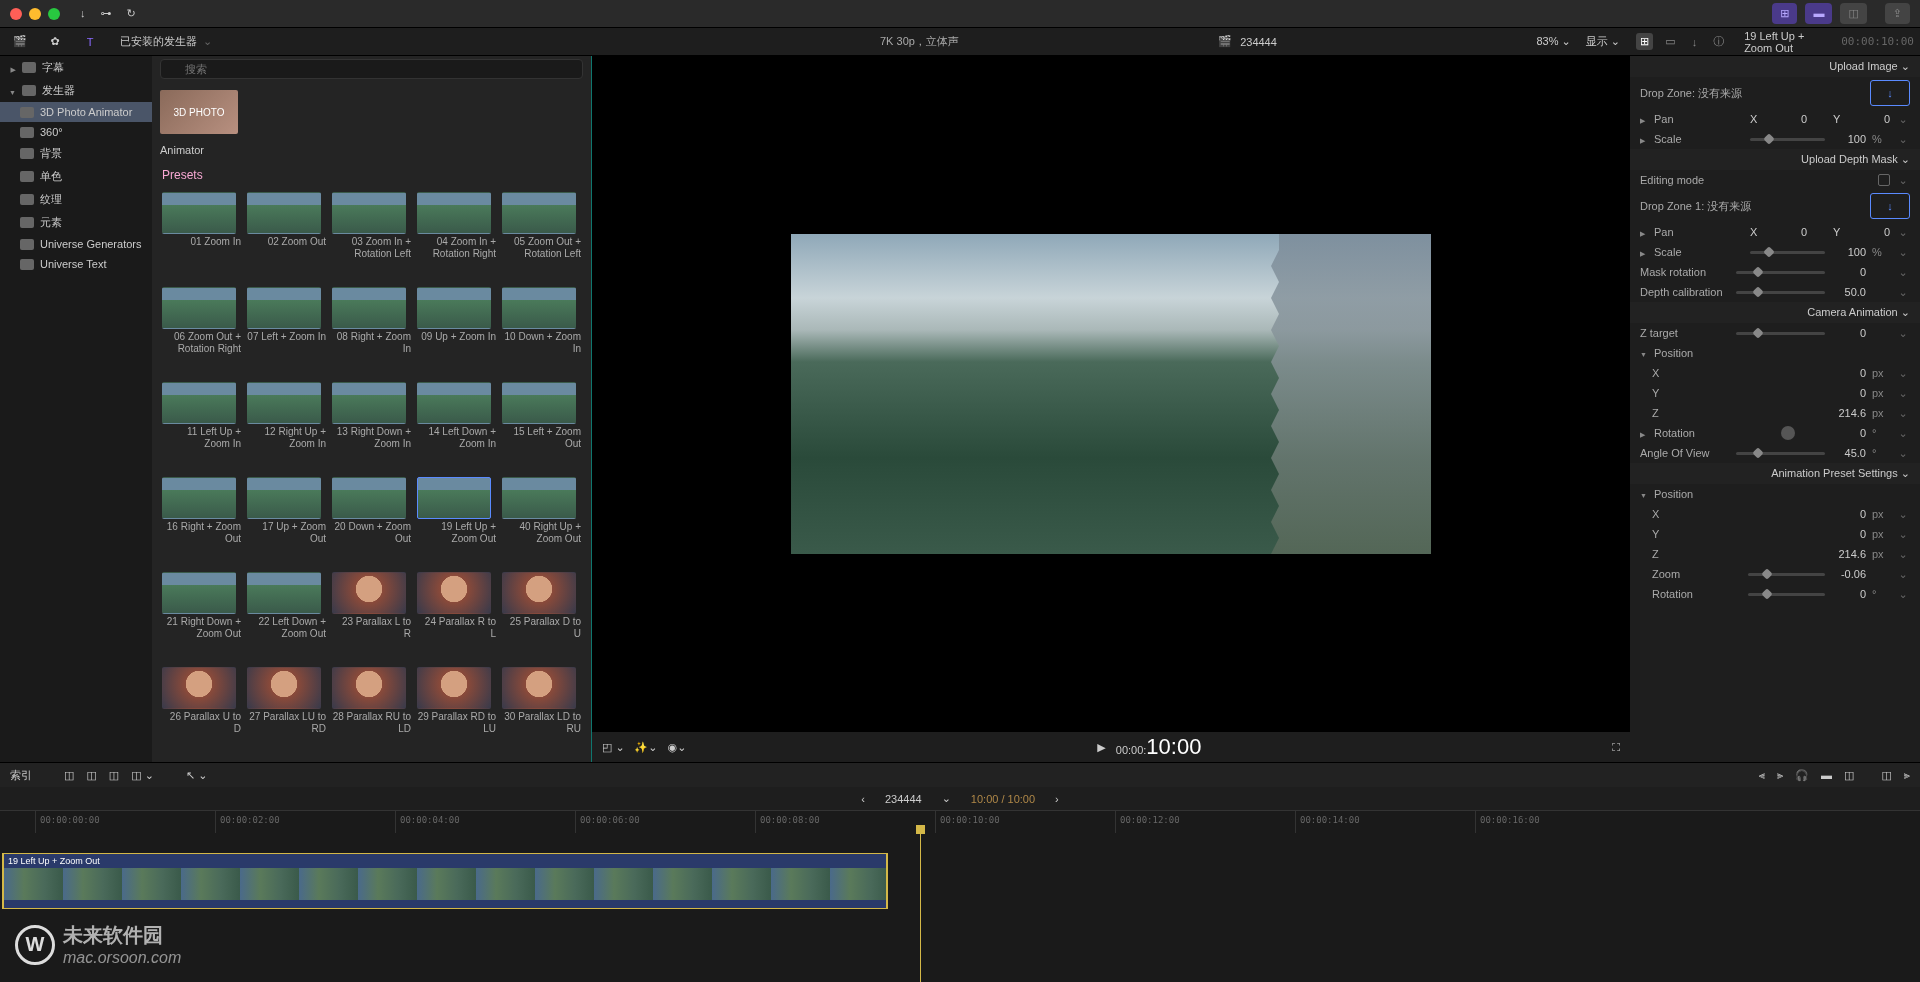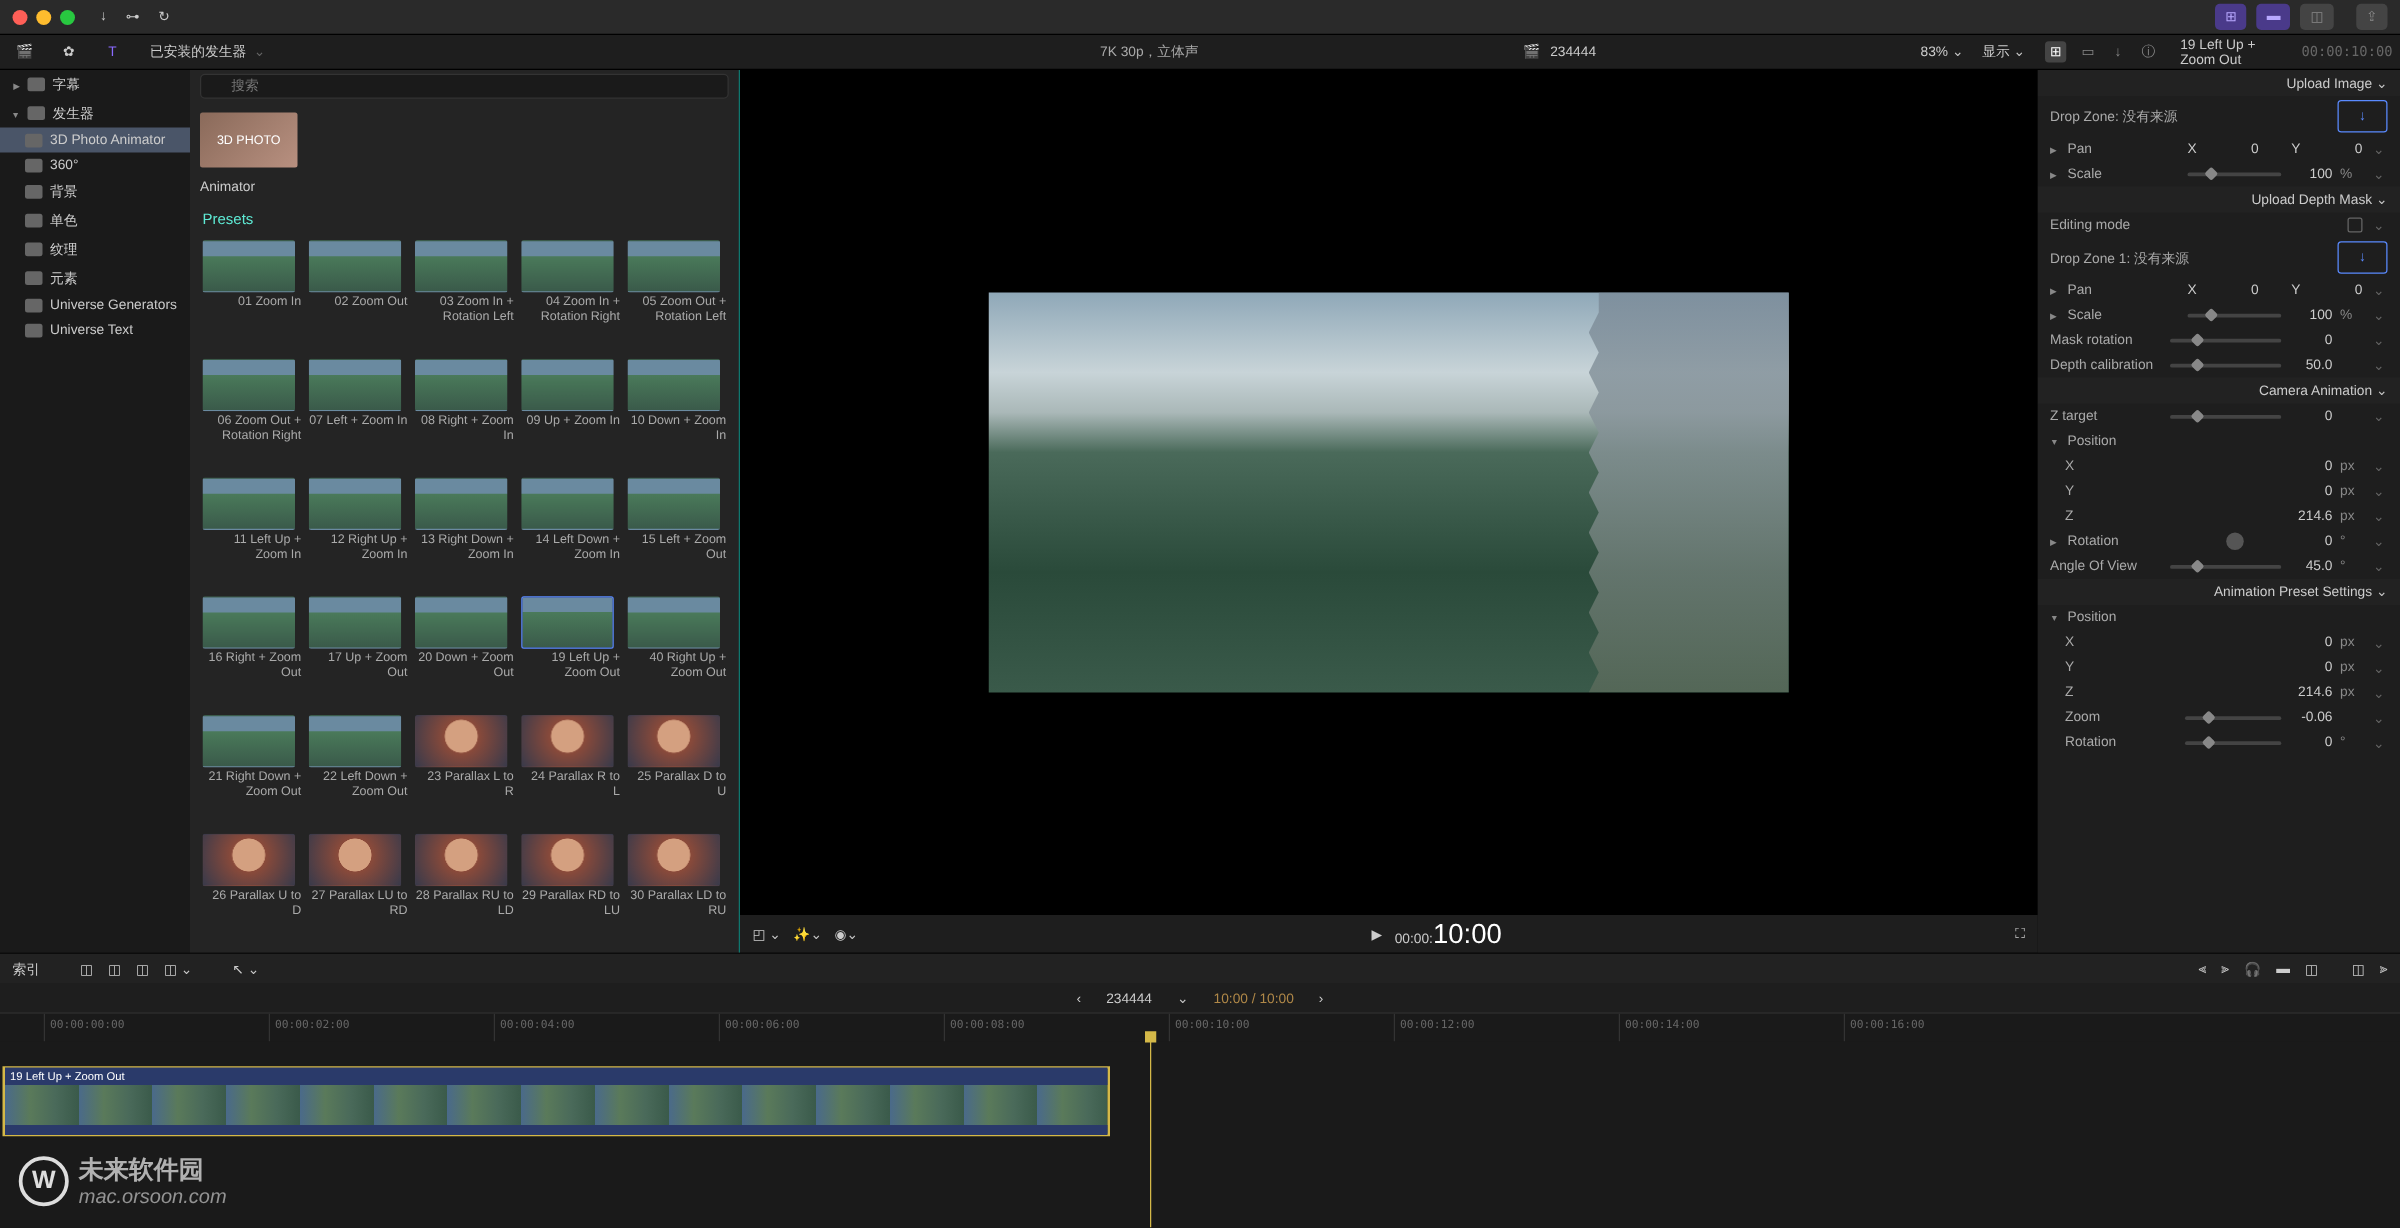--- a/index.html
+++ b/index.html
@@ -25,21 +25,21 @@
 .sidebar-item.selected{background:#4a5568;}
 .disclosure{width:10px;color:#888;}
 .sidebar-icon{width:14px;height:11px;background:#666;border-radius:2px;}
 .browser{width:440px;background:#242424;border-right:1px solid #0f766e;display:flex;flex-direction:column;}
 .search-bar{padding:3px 8px;}
 .search-input{width:100%;background:#1a1a1a;border:1px solid #333;border-radius:4px;padding:3px 8px 3px 24px;color:#aaa;position:relative;}
 .search-wrapper{position:relative;}
 .search-wrapper::before{content:"🔍";position:absolute;left:40%;top:4px;font-size:10px;opacity:0.5;}
 .anim-preview{display:flex;padding:8px;gap:10px;flex-direction:column;}
 .anim-thumb{width:78px;height:44px;background:linear-gradient(135deg,#8a6a5a,#b89080);border-radius:2px;display:flex;align-items:center;justify-content:center;color:#fff;font-size:10px;}
-.presets-header{padding:4px 10px;color:#5eead4;font-size:12px;}
+.presets-header{padding:4px 10px;color:#f9a8d4;font-size:12px;}
 .presets-grid{display:grid;grid-template-columns:repeat(5,1fr);gap:6px;padding:6px 10px;overflow:auto;flex:1;}
 .preset{display:flex;flex-direction:column;gap:2px;}
 .preset-thumb{width:74px;height:42px;background:linear-gradient(180deg,#6a8aa0 30%,#4a7a5a 30%,#3a5a4a);border-radius:2px;border:1px solid transparent;}
 .preset.selected .preset-thumb{border:1px solid #5a8aff;}
 .preset-thumb.face{background:radial-gradient(circle at 50% 40%,#d4a080 30%,#8a4a3a 31%,#3a3a4a);}
 .preset-label{font-size:10px;color:#aaa;line-height:1.2;min-height:22px;text-align:right;}
 .viewer{flex:1;background:#000;display:flex;flex-direction:column;}
 .viewer-canvas{flex:1;display:flex;align-items:center;justify-content:center;background:#000;position:relative;}
 .viewer-img{width:640px;height:320px;background:linear-gradient(180deg,#8fa8b8 0%,#c8d4d8 20%,#aab8b8 30%,#4a6a5a 40%,#2a4a3a 70%,#3a5a4a 100%);position:relative;overflow:hidden;}
 .viewer-img::after{content:"";position:absolute;right:0;top:0;bottom:0;width:160px;background:linear-gradient(180deg,#7a8a98 0%,#889498 40%,#5a6a5a 100%);opacity:0.8;clip-path:polygon(5% 0,100% 0,100% 100%,0 100%,5% 95%,0 90%,5% 85%,0 80%,5% 75%,0 70%,5% 65%,0 60%,5% 55%,0 50%,5% 45%,0 40%,5% 35%,0 30%,5% 25%,0 20%,5% 15%,0 10%,5% 5%);}

